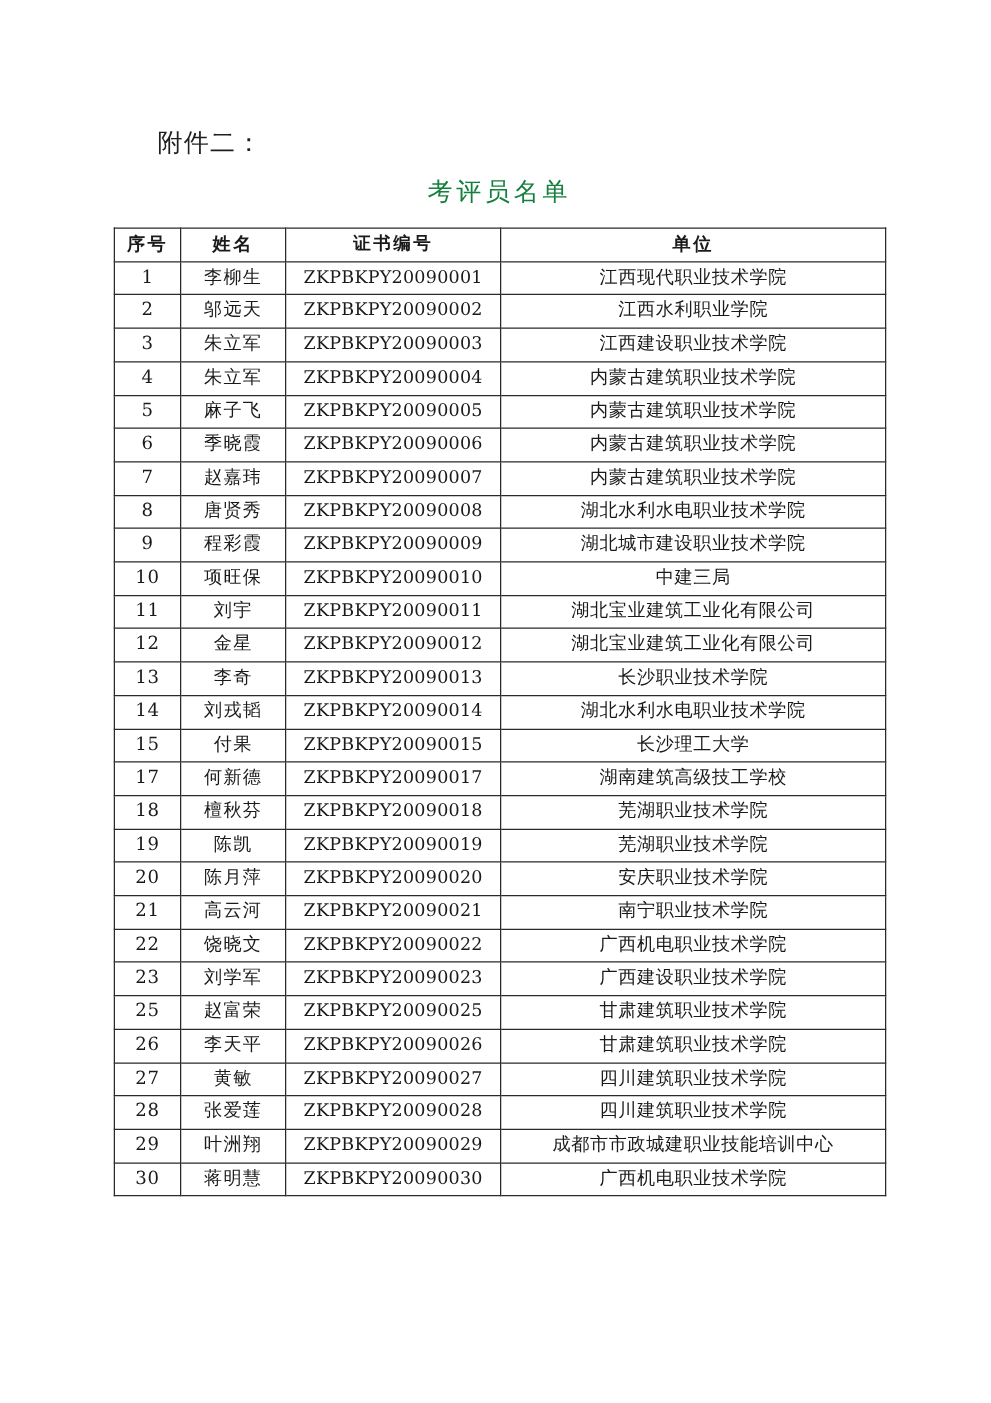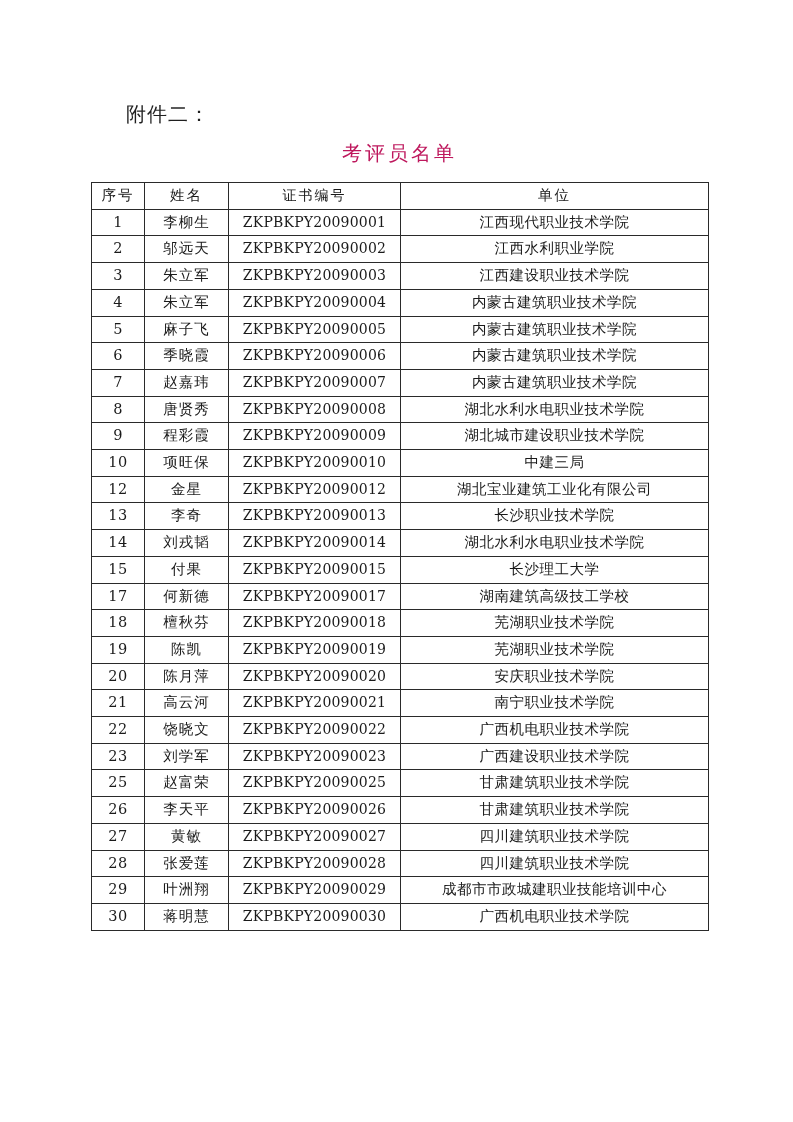--- a/index.html
+++ b/index.html
@@ -32,21 +32,21 @@
     white-space: nowrap;
   }
   .doc-title {
     position: absolute;
     left: 91px;
     top: 140px;
     width: 617px;
     text-align: center;
     font-size: 20px;
     letter-spacing: 3px;
-    color: #be185d;
+    color: #15803d;
   }
   .roster-table {
     position: absolute;
     left: 91px;
     top: 182px;
     width: 617px;
     border-collapse: collapse;
     table-layout: fixed;
     font-size: 14.5px;
   }
@@ -60,21 +60,21 @@
     border: 1px solid #2a2a2a;
     height: 25.7px;
     line-height: 25.7px;
     padding: 0 2px;
     text-align: center;
     vertical-align: middle;
     overflow: hidden;
     white-space: nowrap;
   }
   .roster-table th {
-    font-weight: normal;
+    font-weight: bold;
     letter-spacing: 2px;
   }
   .cell-idx {
     font-family: "DejaVu Serif", "Liberation Serif", serif;
     letter-spacing: 0.5px;
   }
   .cell-name {
     letter-spacing: 1px;
   }
   .cell-cert {
@@ -165,20 +165,26 @@
           <td class="cell-cert">ZKPBKPY20090009</td>
           <td class="cell-unit">湖北城市建设职业技术学院</td>
         </tr>
         <tr>
           <td class="cell-idx">10</td>
           <td class="cell-name">项旺保</td>
           <td class="cell-cert">ZKPBKPY20090010</td>
           <td class="cell-unit">中建三局</td>
         </tr>
         <tr>
+          <td class="cell-idx">11</td>
+          <td class="cell-name">刘宇</td>
+          <td class="cell-cert">ZKPBKPY20090011</td>
+          <td class="cell-unit">湖北宝业建筑工业化有限公司</td>
+        </tr>
+        <tr>
           <td class="cell-idx">12</td>
           <td class="cell-name">金星</td>
           <td class="cell-cert">ZKPBKPY20090012</td>
           <td class="cell-unit">湖北宝业建筑工业化有限公司</td>
         </tr>
         <tr>
           <td class="cell-idx">13</td>
           <td class="cell-name">李奇</td>
           <td class="cell-cert">ZKPBKPY20090013</td>
           <td class="cell-unit">长沙职业技术学院</td>

